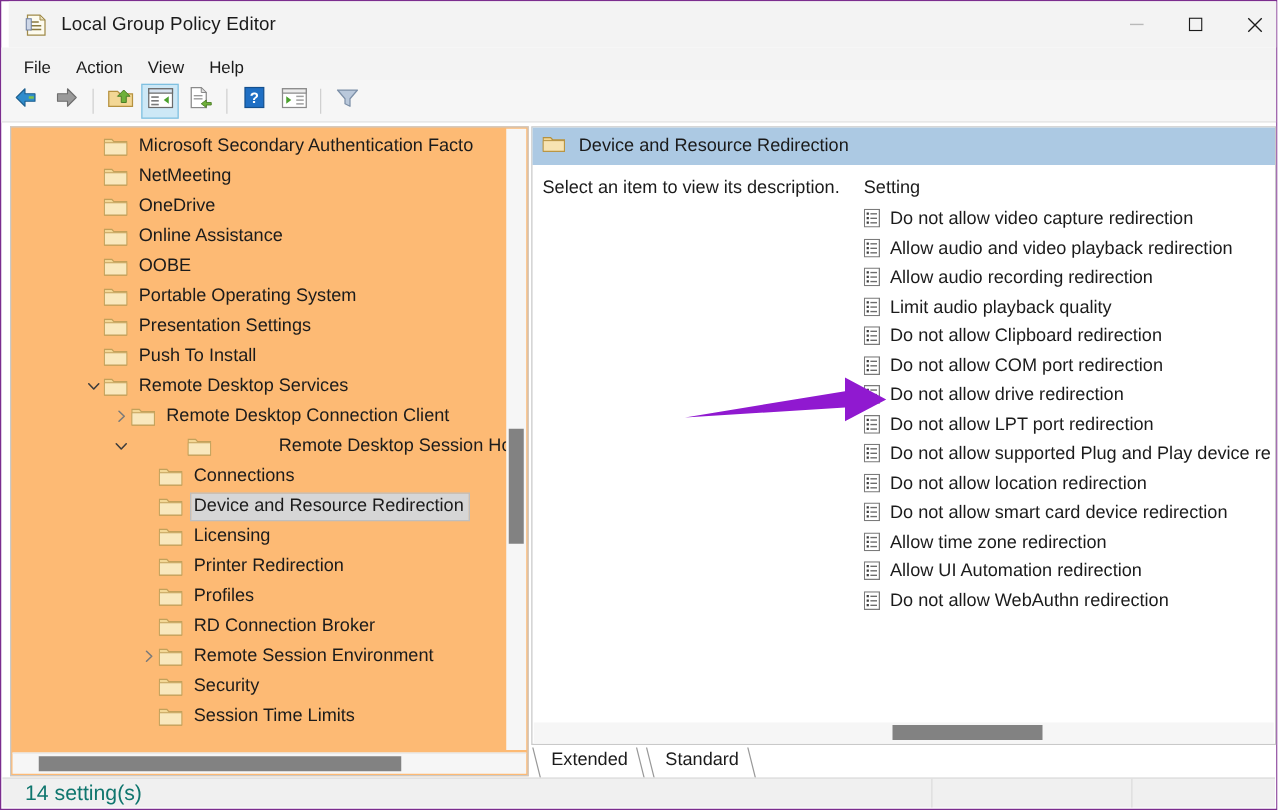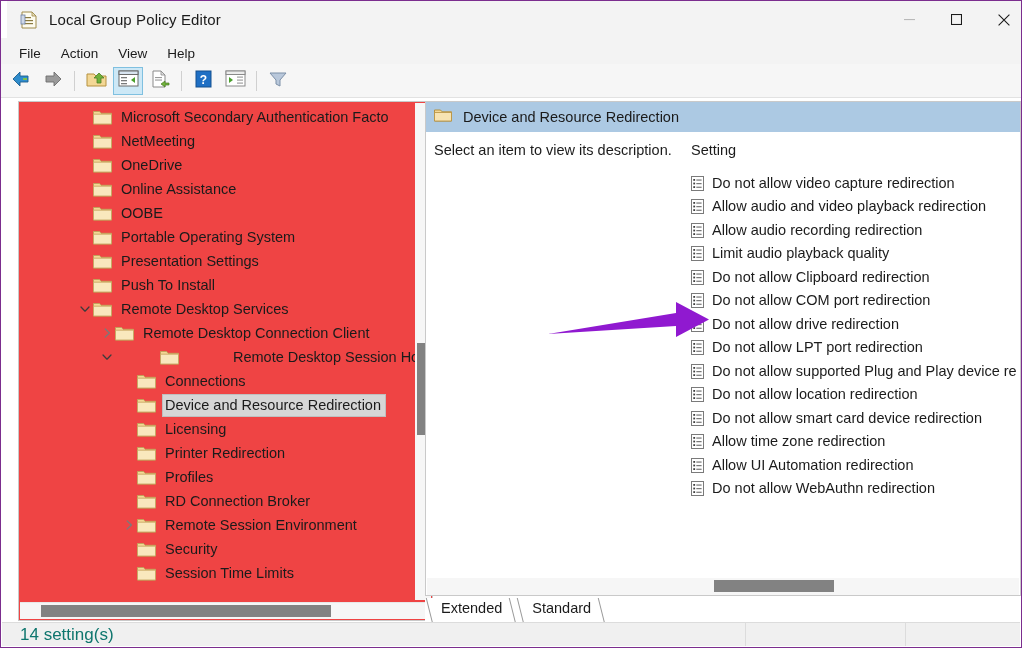--- a/index.html
+++ b/index.html
@@ -81,23 +81,23 @@
   }
   .tb-sep {
     width: 1px; height: 20px;
     background: #d0d0d0;
     margin: 0 5px;
   }
 
   
   .tree-panel {
     position: absolute;
-    left: 17px; top: 100px;
+    left: 7px; top: 100px;
     width: 415px; height: 520px;
-    background: #ef4444;
+    background: #fdba74;
     border: 1px solid #c9c9c9;
     overflow: hidden;
   }
   .tree-inner {
     position: absolute;
     left: 0; top: 3px;
     width: 396px; height: 495px;
     overflow: hidden;
   }
   .tree-row {
@@ -198,21 +198,21 @@
   .rp-list {
     flex: 1;
     padding-top: 10px;
     overflow: hidden;
   }
   .rp-col-header {
     font-size: 14.5px; color: #1b1b1b;
     padding: 0 0 9px 0;
   }
   .setting-row {
-    display: flex; align-items: flex-end;
+    display: flex; align-items: flex-start;
     height: 23.5px;
     white-space: nowrap;
     cursor: default;
   }
   .setting-icon {
     width: 13px; height: 15px;
     flex: 0 0 auto;
     margin-right: 8px;
     position: relative;
   }

